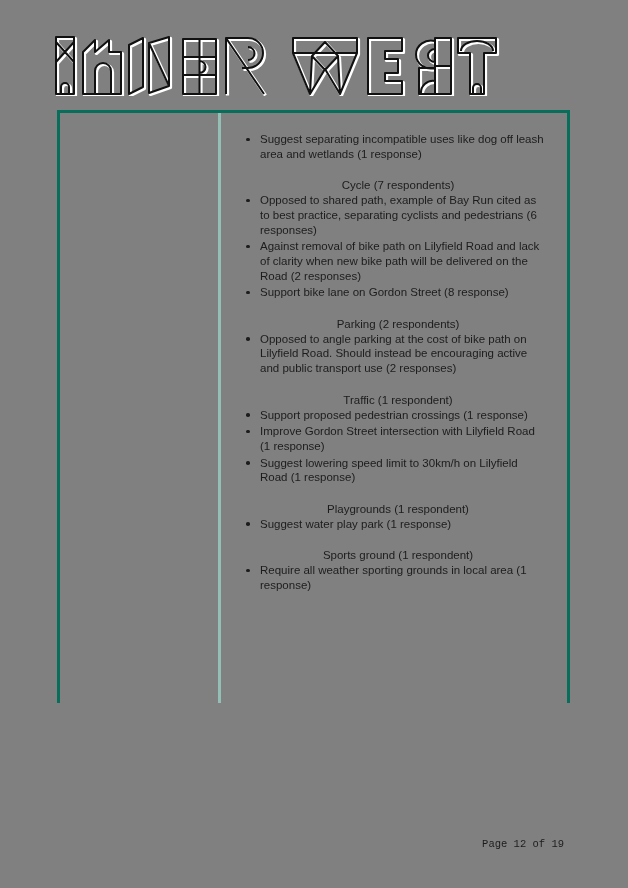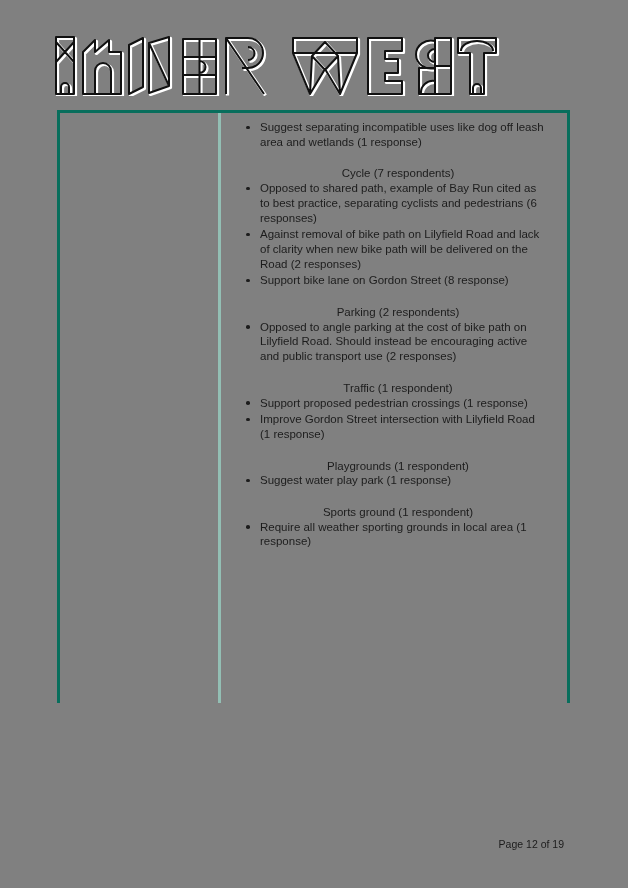--- a/index.html
+++ b/index.html
@@ -21,33 +21,33 @@
     border-top:3px solid var(--border);
     border-left:3px solid var(--border);
     border-right:3px solid var(--border);
     display:flex;
   }
   .col-left{width:161px;border-right:3px solid var(--divider);}
   .col-right{flex:1;padding:7px 16px 0 24px;font-size:11.5px;line-height:14.7px;}
   .section-heading{
     text-align:center;margin:17px 0 0 0;font-size:11.5px;line-height:14.7px;
   }
-  .section:first-child{margin-top:0;}
+  .section:first-child{margin-top:12px;}
   ul.bullets{list-style:none;margin:0;padding:0;}
   ul.bullets li{
     position:relative;padding-left:15px;margin:0 0 2px 0;max-width:301px;
   }
   ul.bullets li .dot{
     position:absolute;left:1px;top:5.5px;width:3.5px;height:3.5px;border-radius:50%;
     background:var(--text);
   }
   
   .page-footer{
     position:absolute;top:837px;left:0;right:64px;text-align:right;
-    font-size:10.5px;line-height:14px;
+    font-size:10.5px;line-height:14px;font-family:Liberation Mono, monospace;
   }
 </style>
 </head>
 <body>
 
 <div class="logo-wrap">
   <svg width="445" height="60" viewBox="0 0 445 60">
     <title>INNER WEST</title>
 
     <g fill="none" stroke="#ffffff" stroke-width="3.2" transform="translate(1.5,1.5)" stroke-linejoin="round">
@@ -95,20 +95,21 @@
         <div class="section-heading">Parking (2 respondents)</div>
         <ul class="bullets">
           <li><span class="dot"></span><span>Opposed to angle parking at the cost of bike path on Lilyfield Road. Should instead be encouraging active and public transport use (2 responses)</span></li>
         </ul>
       </div>
       <div class="section">
         <div class="section-heading">Traffic (1 respondent)</div>
         <ul class="bullets">
           <li><span class="dot"></span><span>Support proposed pedestrian crossings (1 response)</span></li>
           <li><span class="dot"></span><span>Improve Gordon Street intersection with Lilyfield Road (1 response)</span></li>
+          <li><span class="dot"></span><span>Suggest lowering speed limit to 30km/h on Lilyfield Road (1 response)</span></li>
         </ul>
       </div>
       <div class="section">
         <div class="section-heading">Playgrounds (1 respondent)</div>
         <ul class="bullets">
           <li><span class="dot"></span><span>Suggest water play park (1 response)</span></li>
         </ul>
       </div>
       <div class="section">
         <div class="section-heading">Sports ground (1 respondent)</div>

